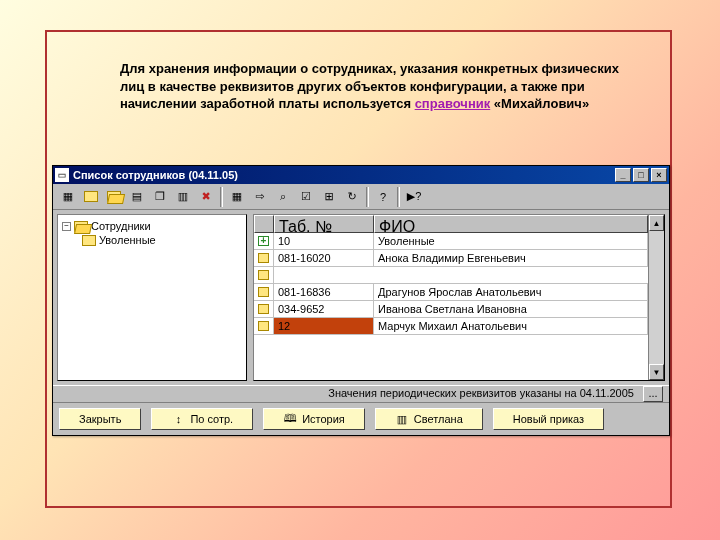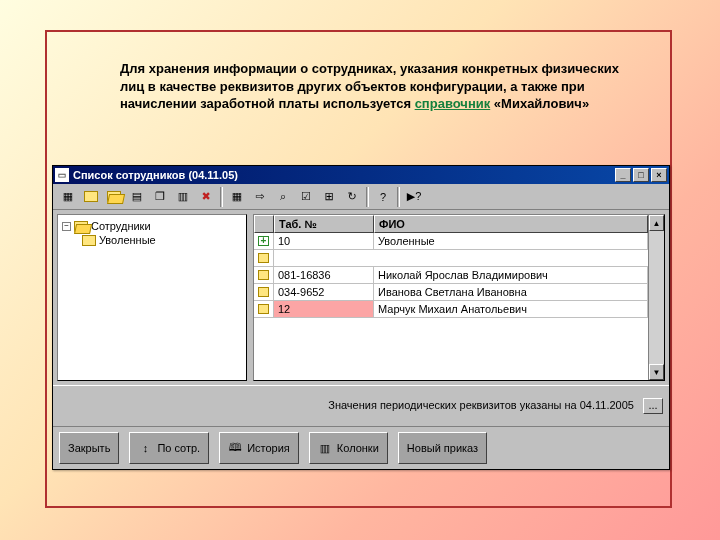--- a/index.html
+++ b/index.html
@@ -1,57 +1,57 @@
 <!DOCTYPE html>
 <html><head>
 <meta charset="utf-8">
 <style>
 *{box-sizing:border-box;margin:0;padding:0}
 body{width:720px;height:540px;background:linear-gradient(135deg,#fffde0 0%,#ffe4b5 40%,#ffb6a0 70%,#ff9999 100%);font-family:Tahoma,Arial,sans-serif;font-size:11px;position:relative;overflow:hidden}
 .frame{position:absolute;left:45px;top:30px;right:48px;bottom:32px;border:2px solid #b03030}
 .intro{position:absolute;left:120px;top:60px;right:90px;font-size:13px;font-weight:bold;color:#000;line-height:1.35}
-.intro .hl{color:#15803d;text-decoration:underline}
+.intro .hl{color:#a21caf;text-decoration:underline}
 .win{position:absolute;left:52px;top:165px;width:618px;background:#c0c0c0;border:1px solid #000;box-shadow:1px 1px 2px rgba(0,0,0,0.3)}
 .titlebar{background:linear-gradient(90deg,#001060 0%,#0848a8 100%);color:#fff;display:flex;align-items:center;height:18px;padding:0 2px;font-size:11px;font-weight:bold}
 .titlebar .ico{width:14px;height:14px;background:#fff;margin-right:4px;display:flex;align-items:center;justify-content:center;font-size:9px;color:#555}
 .titlebar .spacer{flex:1}
 .wbtn{width:16px;height:14px;background:#c0c0c0;border:1px solid #fff;border-right-color:#404040;border-bottom-color:#404040;margin-left:2px;display:flex;align-items:center;justify-content:center;font-size:9px;font-weight:bold;color:#000;cursor:pointer}
 .toolbar{display:flex;align-items:center;height:26px;padding:2px 4px;border-bottom:1px solid #808080;gap:1px}
 .tbtn{width:22px;height:20px;border:1px solid #c0c0c0;display:flex;align-items:center;justify-content:center;cursor:pointer;font-size:11px}
 .tsep{width:3px;height:20px;border-left:1px solid #808080;border-right:1px solid #fff;margin:0 2px}
 .body-row{display:flex;height:175px;background:#c0c0c0;padding:4px}
 .tree{width:190px;background:#fff;border:1px solid #000;border-top-color:#808080;border-left-color:#808080;padding:4px;position:relative}
 .tree-node{display:flex;align-items:center;gap:3px;padding:1px 0}
 .tree-node.child{margin-left:20px}
 .toggle{width:9px;height:9px;border:1px solid #808080;display:flex;align-items:center;justify-content:center;font-size:8px;line-height:1;cursor:pointer}
 .folder{width:14px;height:11px;background:#ffe680;border:1px solid #aa8800;position:relative}
 .folder.open::before{content:"";position:absolute;left:-1px;top:2px;width:14px;height:8px;background:#ffd750;border:1px solid #aa8800;transform:skewX(-12deg);transform-origin:bottom}
 .grid-wrap{flex:1;margin-left:6px;display:flex;flex-direction:column}
 .grid{flex:1;background:#fff;border:1px solid #000;border-top-color:#808080;border-left-color:#808080;overflow:hidden;display:flex;position:relative}
 .grid-table{flex:1}
 .grid-hdr{display:flex;background:#c0c0c0}
-.gh{border:1px solid #fff;border-right-color:#404040;border-bottom-color:#404040;padding:2px 4px;font-weight:bold;font-size:11px;height:18px}
+.gh{border:1px solid #fff;border-right-color:#404040;border-bottom-color:#404040;padding:2px 4px;font-weight:normal;font-size:16px;height:18px}
 .gh.c0{width:20px}
 .gh.c1{width:100px}
 .gh.c2{flex:1}
 .grow{display:flex;border-bottom:1px solid #c0c0c0;height:17px;align-items:center}
 .gc{padding:0 4px;font-size:11px;height:100%;display:flex;align-items:center;border-right:1px solid #c0c0c0}
 .gc.c0{width:20px;justify-content:center}
 .gc.c1{width:100px}
 .gc.c2{flex:1}
 .row-icon{width:13px;height:10px;background:#ffe680;border:1px solid #aa8800}
 .row-icon.plus{background:#fff;border:1px solid #2a8a2a;color:#2a8a2a;font-size:10px;font-weight:bold;line-height:8px;text-align:center}
-.sel .gc.c1{background:#fca5a5}
+.sel .gc.c1{background:#c2410c}
 .scroll{width:16px;background:#c0c0c0;border-left:1px solid #808080;display:flex;flex-direction:column}
 .sbtn{height:16px;border:1px solid #fff;border-right-color:#404040;border-bottom-color:#404040;display:flex;align-items:center;justify-content:center;font-size:8px;cursor:pointer}
 .strack{flex:1;background:repeating-conic-gradient(#c0c0c0 0% 25%,#e0e0e0 0% 50%) 0/2px 2px}
-.status{padding:12px 6px;color:#000;font-size:11px;text-align:right;border-top:1px solid #fff}
+.status{padding:0 6px;color:#000;font-size:11px;text-align:right;border-top:1px solid #fff}
 .status .dots{display:inline-block;width:20px;height:16px;background:#c0c0c0;border:1px solid #fff;border-right-color:#404040;border-bottom-color:#404040;text-align:center;margin-left:6px;vertical-align:middle;cursor:pointer;line-height:12px}
 .footer{display:flex;align-items:center;padding:5px 6px;gap:10px;border-top:1px solid #808080}
-.fbtn{height:32px;padding:0 8px;background:#a3a3a3;border:1px solid #fff;border-right-color:#404040;border-bottom-color:#404040;display:flex;align-items:center;gap:5px;cursor:pointer;font-size:11px}
+.fbtn{height:22px;padding:0 19px;background:#fef9c3;border:1px solid #fff;border-right-color:#404040;border-bottom-color:#404040;display:flex;align-items:center;gap:5px;cursor:pointer;font-size:11px}
 .fico{width:14px;height:13px;display:flex;align-items:center;justify-content:center;font-size:11px}
 </style>
 </head>
 <body>
 
 <div class="frame"></div>
 
 <div class="intro">
   <span>Для хранения информации о сотрудниках, указания конкретных физических лиц в качестве реквизитов других объектов конфигурации, а также при начислении заработной платы используется </span><span class="hl">справочник</span><span>  «Михайлович»</span>
 </div>
@@ -117,27 +117,34 @@
                 <div class="gc c0">
                   <div class="row-icon plus">+</div>
                 </div>
                 <div class="gc c1">10</div>
                 <div class="gc c2">Уволенные</div>
               </div>
               <div class="grow">
                 <div class="gc c0">
                   <div class="row-icon"></div>
                 </div>
+                <div class="gc c1">081-16020</div>
+                <div class="gc c2">Анока Владимир Евгеньевич</div>
+              </div>
+              <div class="grow">
+                <div class="gc c0">
+                  <div class="row-icon"></div>
+                </div>
               </div>
               <div class="grow">
                 <div class="gc c0">
                   <div class="row-icon"></div>
                 </div>
                 <div class="gc c1">081-16836</div>
-                <div class="gc c2">Николай Ярослав Владимирович</div>
+                <div class="gc c2">Драгунов Ярослав Анатольевич</div>
               </div>
               <div class="grow">
                 <div class="gc c0">
                   <div class="row-icon"></div>
                 </div>
                 <div class="gc c1">034-9652</div>
                 <div class="gc c2">Иванова Светлана Ивановна</div>
               </div>
               <div class="grow sel">
                 <div class="gc c0">
@@ -169,19 +176,19 @@
     <div class="fbtn">
         <span class="fico">↕</span>
         <span>По сотр.</span>
       </div>
     <div class="fbtn">
         <span class="fico">🕮</span>
         <span>История</span>
       </div>
     <div class="fbtn">
         <span class="fico">▥</span>
-        <span>Колонки</span>
+        <span>Светлана</span>
       </div>
     <div class="fbtn">
         <span>Новый приказ</span>
       </div>
   </div>
 </div>
 
 </body></html>

